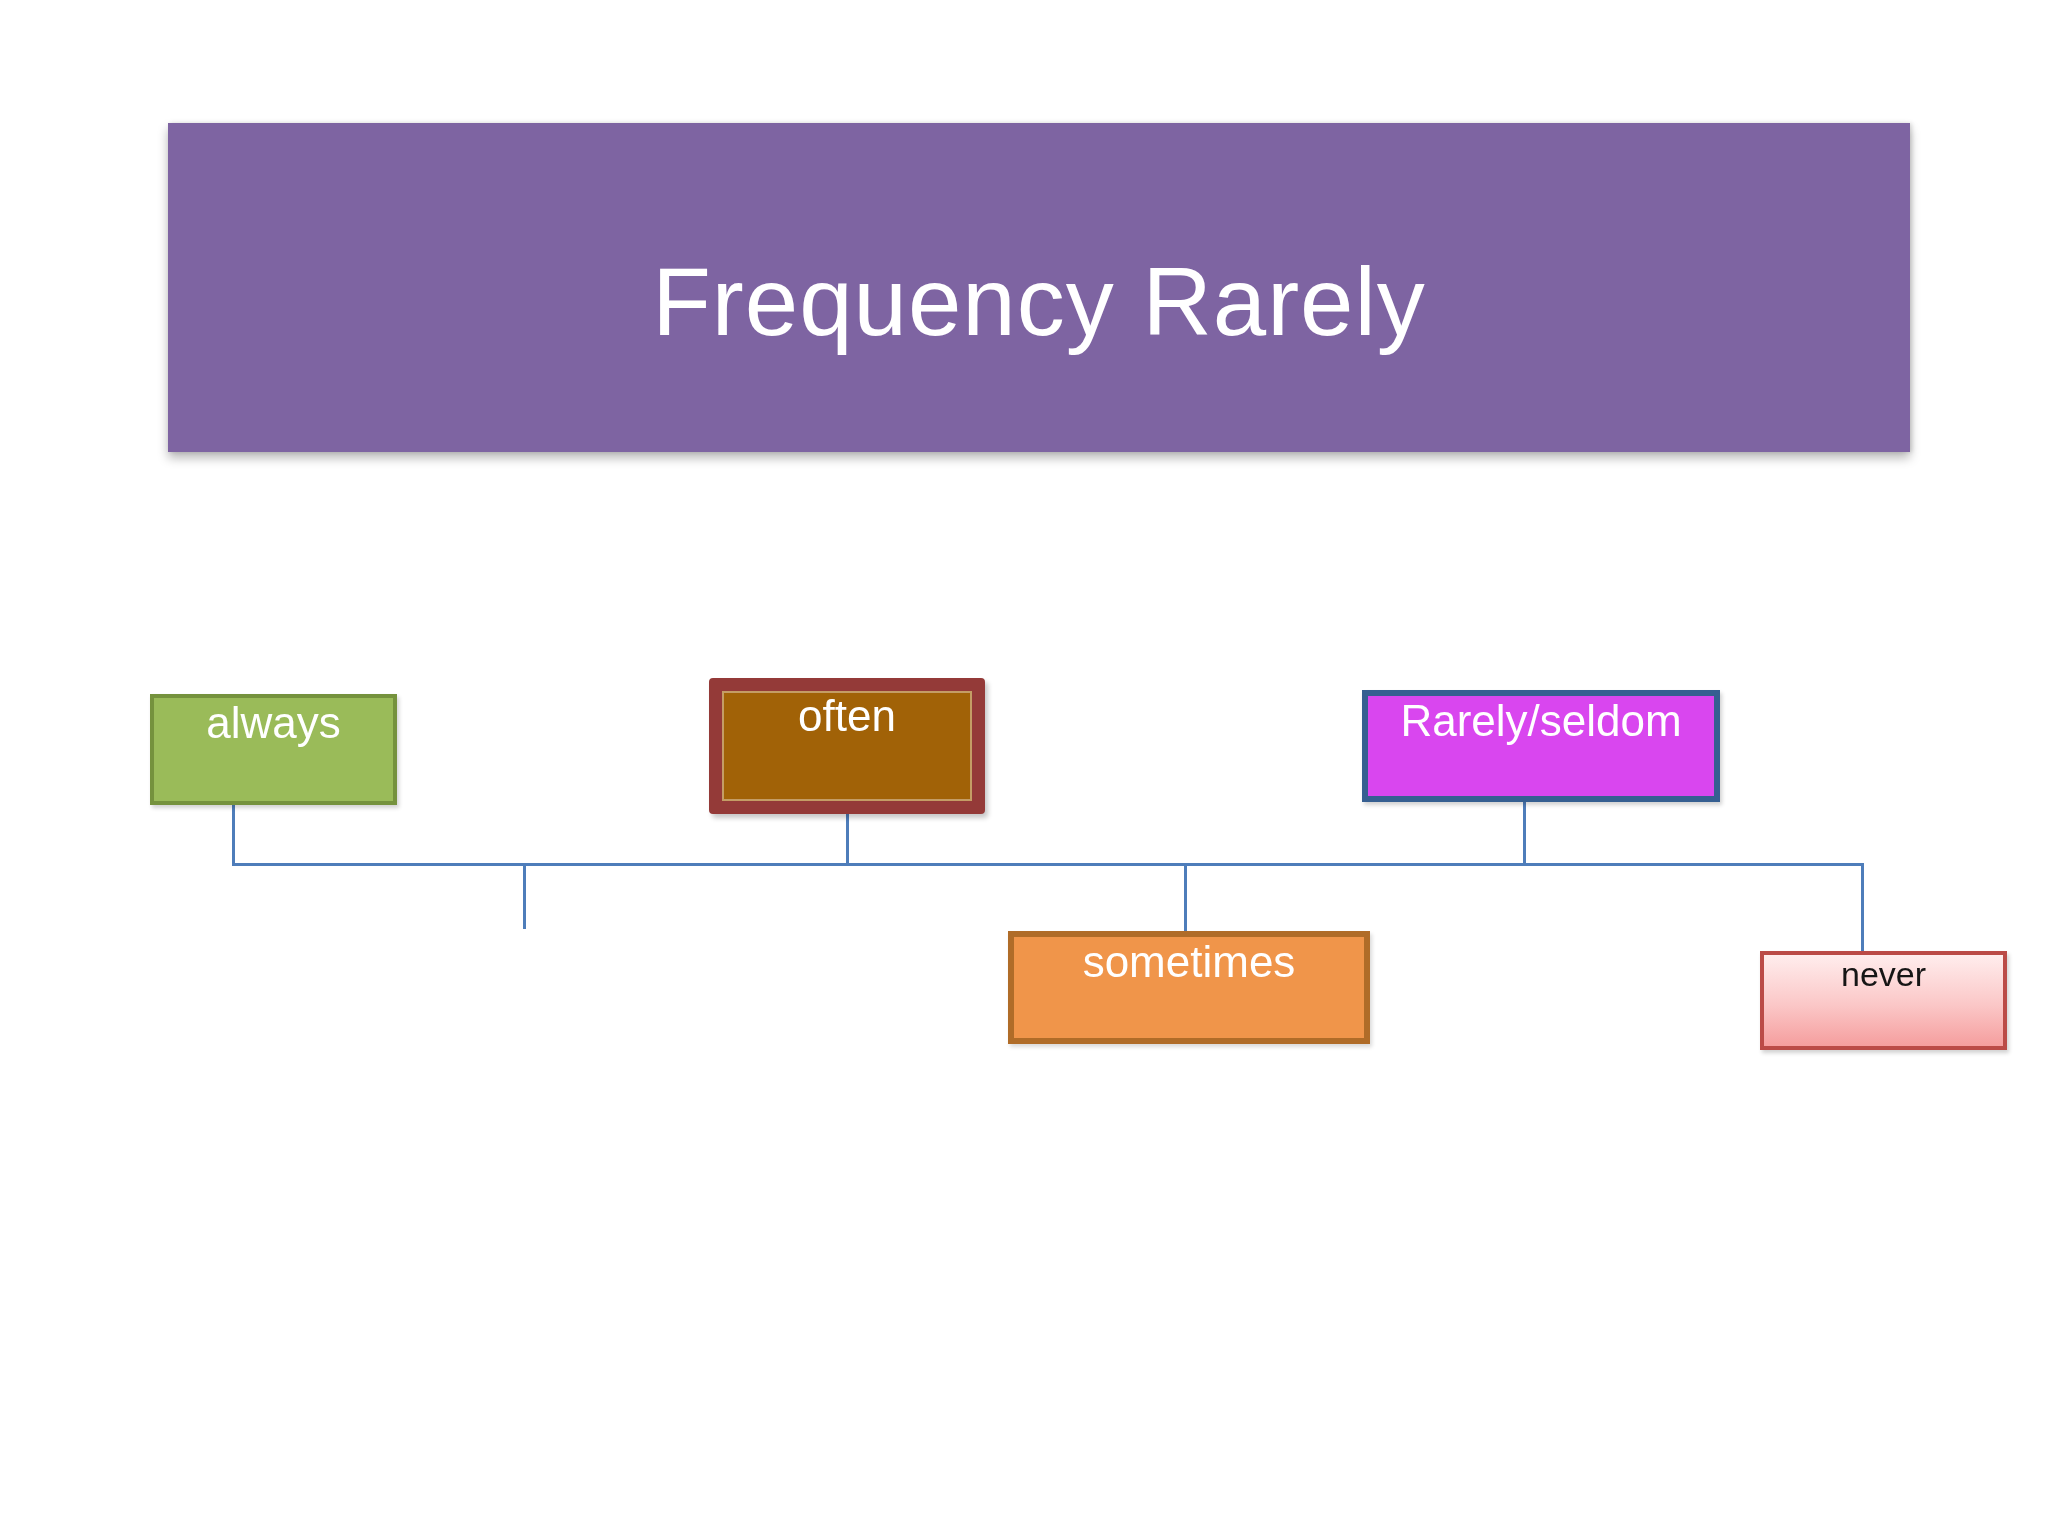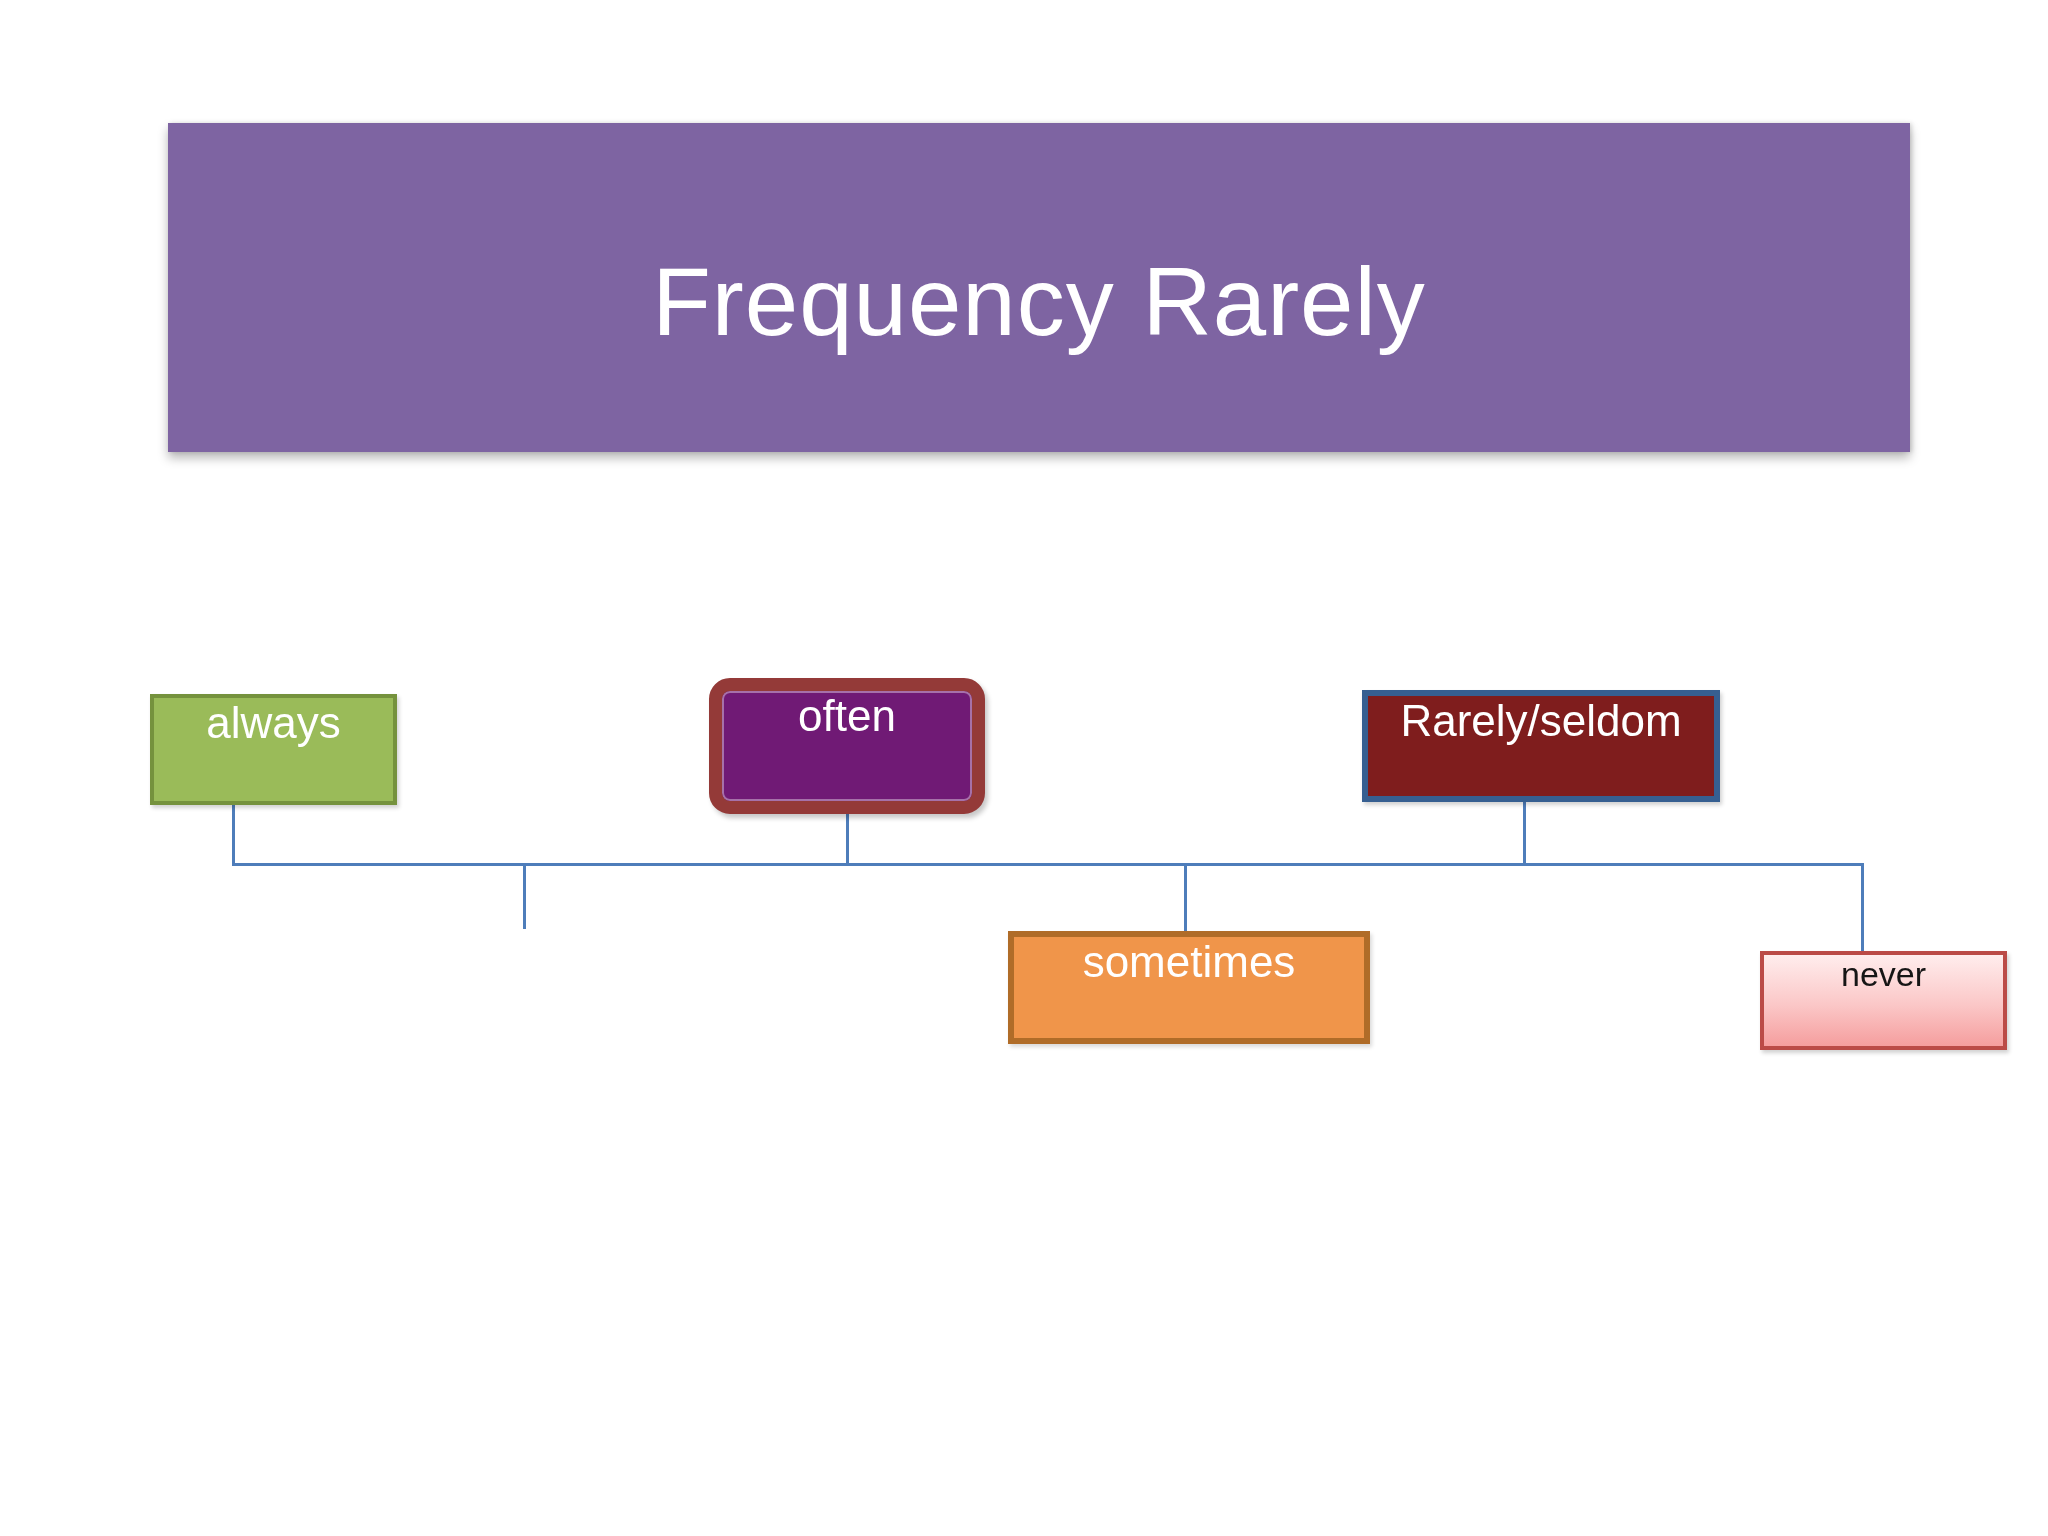--- a/index.html
+++ b/index.html
@@ -60,31 +60,31 @@
     left: 150px; top: 694px; width: 247px; height: 111px;
     background: #9ABB59;
     border: 4px solid #75923D;
     color: #ffffff;
     font-size: 44px;
     box-shadow: 2px 3px 4px rgba(0,0,0,0.18);
   }
 
   .node-often {
     left: 709px; top: 678px; width: 276px; height: 136px;
-    background: #701a75;
+    background: #a16207;
     border: 13px solid #943A38;
-    border-radius: 21px;
+    border-radius: 4px;
     box-shadow: inset 0 0 0 2px rgba(255,255,255,0.38), 3px 4px 5px rgba(0,0,0,0.22);
     color: #ffffff;
     font-size: 44px;
   }
 
   .node-rarely {
     left: 1362px; top: 690px; width: 358px; height: 112px;
-    background: #7f1d1d;
+    background: #d946ef;
     border: 6px solid #365F91;
     color: #ffffff;
     font-size: 44px;
     box-shadow: 2px 3px 4px rgba(0,0,0,0.18);
   }
 
   .node-usually {
     left: 362px; top: 929px; width: 329px; height: 112px;
     background: linear-gradient(180deg, #F2FBFE 0%, #D9F2FA 45%, #B3E5F3 100%);
     border: 3px solid #45A9C8;

